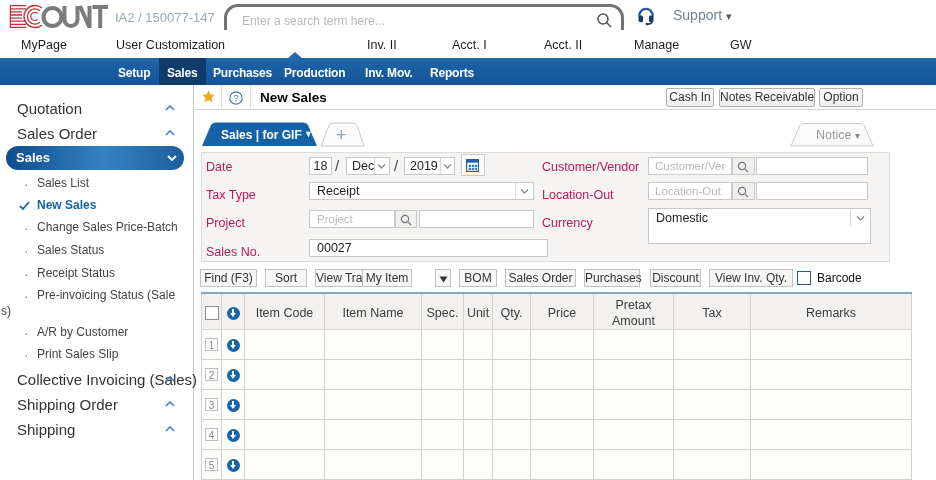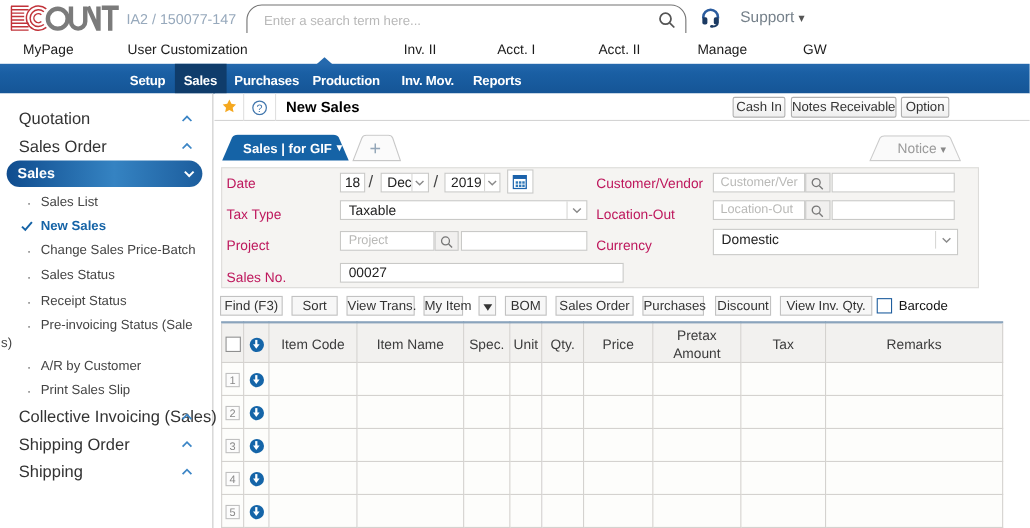--- a/index.html
+++ b/index.html
@@ -2,21 +2,21 @@
 <html><head>
 <meta charset="utf-8">
 <style>
 * { margin:0; padding:0; box-sizing:border-box; }
 html,body { width:936px; height:480px; overflow:hidden; background:#fff;
   font-family:"Liberation Sans",sans-serif; }
 .abs { position:absolute; }
 
 #hdr { position:absolute; left:0; top:0; width:936px; height:30px; background:#fff; }
 #ia2 { position:absolute; left:115px; top:10px; font-size:13px; color:#97a9bc; }
-#search { position:absolute; left:224px; top:4px; width:400px; height:40px; border:1px solid #737373;
+#search { position:absolute; left:224px; top:4px; width:400px; height:40px; border:3px solid #737373;
   border-radius:14px; background:#fff; }
 #search .ph { position:absolute; left:15px; top:7px; font-size:12px; color:#b8b8b8; }
 #support { position:absolute; left:673px; top:7px; font-size:14px; color:#75808a; }
 
 #menu { position:absolute; left:0; top:30px; width:936px; height:28px; background:#fff; }
 .mi { position:absolute; top:8px; font-size:12.5px; color:#1c1c1c; white-space:nowrap; }
 .mi.act { font-weight:bold; color:#000;margin-top:32px; }
 #tri { position:absolute; left:287px; top:52px; width:0; height:0;
   border-left:8px solid transparent; border-right:8px solid transparent;
   border-bottom:7px solid #2569ad; }
@@ -227,66 +227,66 @@
       <rect x="0.5" y="0.5" width="12" height="3.2" fill="#1b62ab"></rect>
       <rect x="2.8" y="5.8" width="2.2" height="2.2" fill="#2f78b8"></rect>
         <rect x="5.8" y="5.8" width="2.2" height="2.2" fill="#2f78b8"></rect>
         <rect x="8.8" y="5.8" width="2.2" height="2.2" fill="#2f78b8"></rect>
       <rect x="2.8" y="8.8" width="2.2" height="2.2" fill="#2f78b8"></rect>
         <rect x="5.8" y="8.8" width="2.2" height="2.2" fill="#2f78b8"></rect>
         <rect x="8.8" y="8.8" width="2.2" height="2.2" fill="#2f78b8"></rect>
     </svg>
   </span>
 
-  <span class="inp" style="left:107px;top:29px;width:225px;height:18px;line-height:16px;padding-left:7px">Taxable</span>
+  <span class="inp" style="left:107px;top:29px;width:225px;height:18px;line-height:16px;padding-left:7px">Receipt</span>
   <span style="position:absolute;left:313px;top:30px;width:1px;height:16px;background:#d8d8d6"></span>
     <svg style="position:absolute;left:317px;top:33px" width="11" height="11" viewBox="0 0 11 11">
       <path d="M2 3.5 L5.5 7 L9 3.5" fill="none" stroke="#8a8a8a" stroke-width="1.3"></path>
     </svg>
 
   <span class="inp ph2" style="left:107px;top:57px;width:86px;height:18px;line-height:16px;padding-left:7px">Project</span>
   <span class="inp" style="left:193px;top:57px;width:22px;height:18px;background:#f1f0ef">
     <svg style="position:absolute;left:4px;top:3px" width="12" height="12" viewBox="0 0 12 12">
         <circle cx="5" cy="5" r="3.6" fill="none" stroke="#777" stroke-width="1.2"></circle>
         <line x1="7.8" y1="7.8" x2="11" y2="11" stroke="#777" stroke-width="1.2"></line>
       </svg>
   </span>
   <span class="inp" style="left:217px;top:57px;width:115px;height:18px"></span>
 
-  <span class="inp" style="left:107px;top:86px;width:258px;height:18px;line-height:16px;padding-left:7px">00027</span>
+  <span class="inp" style="left:107px;top:86px;width:239px;height:18px;line-height:16px;padding-left:7px">00027</span>
 
   <span class="inp ph2" style="left:446px;top:4px;width:84px;height:18px;line-height:16px;padding-left:6px">Customer/Ver</span>
   <span class="inp" style="left:530px;top:4px;width:23px;height:18px;background:#f1f0ef">
     <svg style="position:absolute;left:4px;top:3px" width="12" height="12" viewBox="0 0 12 12">
         <circle cx="5" cy="5" r="3.6" fill="none" stroke="#777" stroke-width="1.2"></circle>
         <line x1="7.8" y1="7.8" x2="11" y2="11" stroke="#777" stroke-width="1.2"></line>
       </svg>
   </span>
   <span class="inp" style="left:554px;top:4px;width:112px;height:18px"></span>
 
   <span class="inp ph2" style="left:446px;top:29px;width:84px;height:18px;line-height:16px;padding-left:6px">Location-Out</span>
   <span class="inp" style="left:530px;top:29px;width:23px;height:18px;background:#f1f0ef">
     <svg style="position:absolute;left:4px;top:3px" width="12" height="12" viewBox="0 0 12 12">
         <circle cx="5" cy="5" r="3.6" fill="none" stroke="#777" stroke-width="1.2"></circle>
         <line x1="7.8" y1="7.8" x2="11" y2="11" stroke="#777" stroke-width="1.2"></line>
       </svg>
   </span>
   <span class="inp" style="left:554px;top:29px;width:112px;height:18px"></span>
 
-  <span class="inp" style="left:446px;top:55px;width:223px;height:24px;line-height:18px;padding-left:7px">Domestic</span>
+  <span class="inp" style="left:446px;top:55px;width:223px;height:36px;line-height:18px;padding-left:7px">Domestic</span>
   <span style="position:absolute;left:648px;top:57px;width:1px;height:16px;background:#d8d8d6"></span>
     <svg style="position:absolute;left:653px;top:60px" width="11" height="11" viewBox="0 0 11 11">
       <path d="M2 3.5 L5.5 7 L9 3.5" fill="none" stroke="#8a8a8a" stroke-width="1.3"></path>
     </svg>
 </div>
 
 <span class="gbtn" style="left:200px;width:57px">Find (F3)</span>
 <span class="gbtn" style="left:265px;width:42px">Sort</span>
 <span class="gbtn" style="left:315px;width:62px">View Trans.</span>
-<span class="gbtn" style="left:385px;width:36px">My Item</span>
+<span class="gbtn" style="left:362px;width:50px">My Item</span>
 <span class="gbtn" style="left:435px;width:16px">
   <svg width="9" height="9" viewBox="0 0 9 9" style="margin-top:5px">
       <path d="M0.5 1.5 h8 L4.5 7.5 Z" fill="#333"></path>
     </svg>
 </span>
 <span class="gbtn" style="left:459px;width:38px">BOM</span>
 <span class="gbtn" style="left:505px;width:71px">Sales Order</span>
 <span class="gbtn" style="left:584px;width:56px">Purchases</span>
 <span class="gbtn" style="left:650px;width:51px">Discount</span>
 <span class="gbtn" style="left:709px;width:84px">View Inv. Qty.</span>

